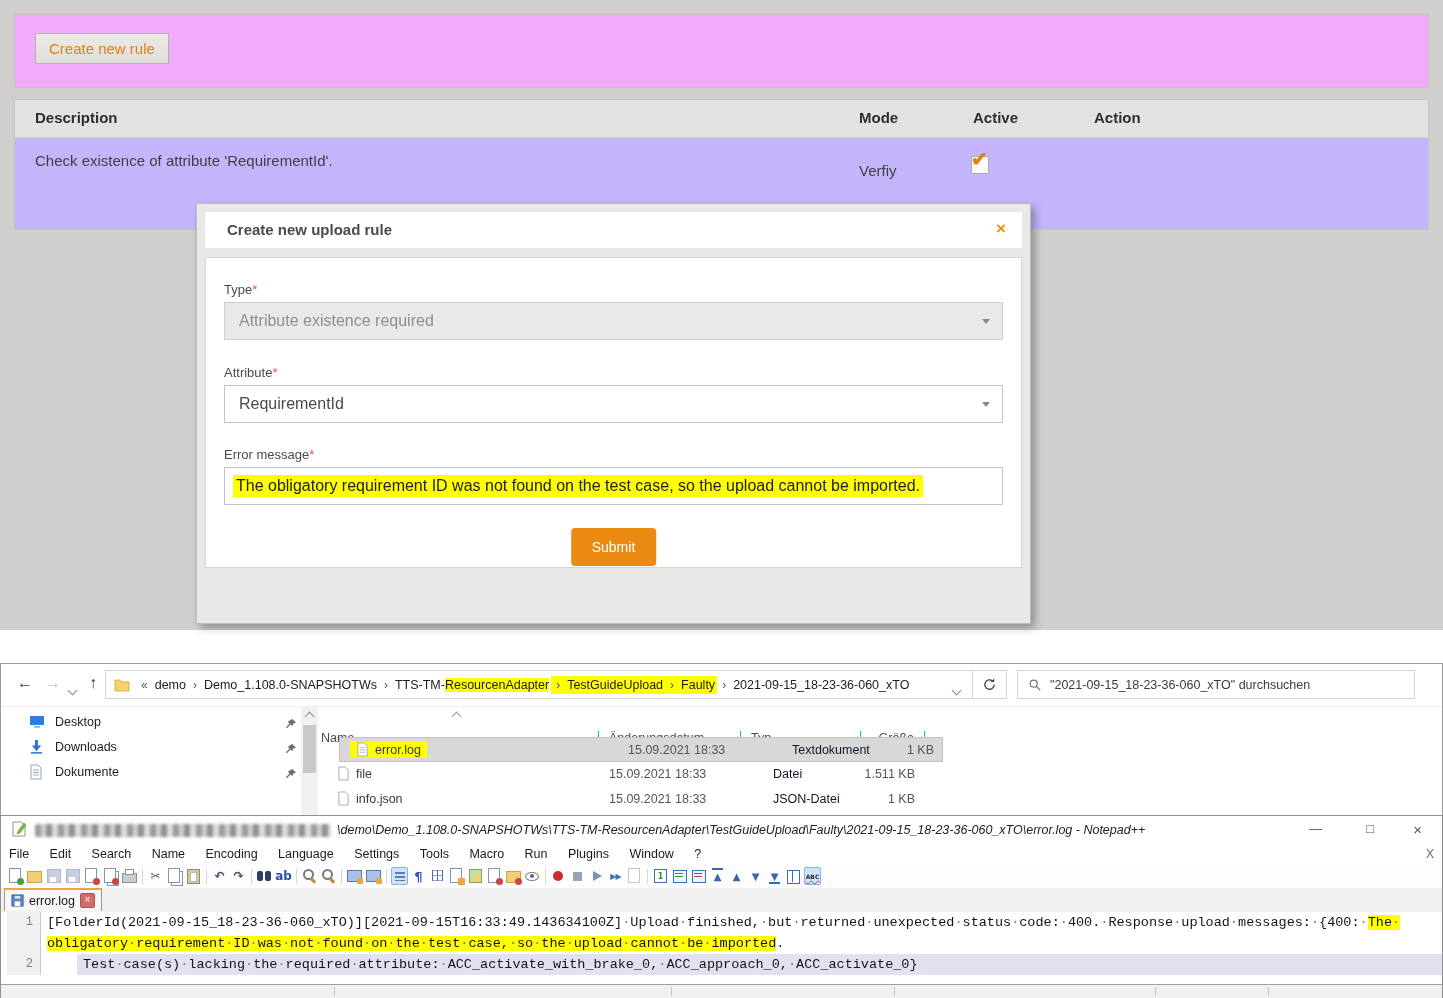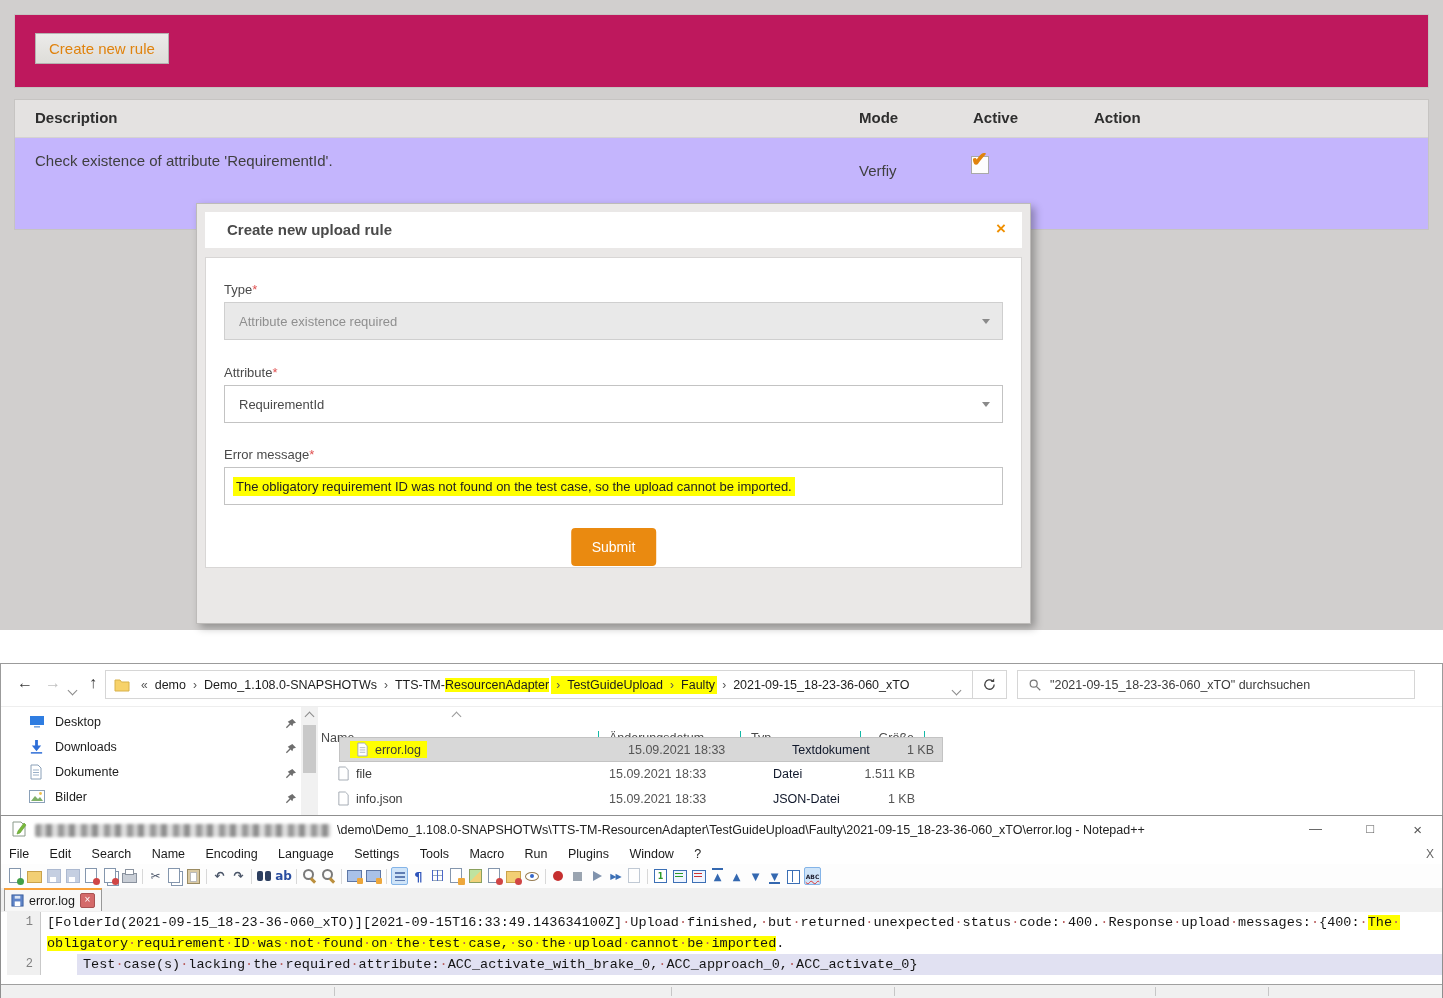--- a/index.html
+++ b/index.html
@@ -1,20 +1,20 @@
 <!DOCTYPE html>
 <html><head>
 <meta charset="utf-8">
 <style>
   html,body{margin:0;padding:0;background:#fff;}
   #canvas{position:relative;width:1443px;height:998px;background:#fff;overflow:hidden;
           font-family:"Liberation Sans",sans-serif;}
   
   .webapp{position:absolute;left:0;top:0;width:1443px;height:630px;background:#d1cfce;}
-  .topbar{position:absolute;left:14px;top:14px;right:14px;height:72px;background:#be185d;border:1px solid #c6c4c2;}
+  .topbar{position:absolute;left:14px;top:14px;right:14px;height:72px;background:#f0abfc;border:1px solid #c6c4c2;}
   .btn{display:inline-block;background:linear-gradient(#ecebe9,#deddd9);border:1px solid #b5b3b1;
        color:#e0830e;font-size:15px;padding:6px 13px;cursor:pointer;font-family:inherit;}
   .btn.gray{color:#8b8987;}
   .create-btn{position:absolute;left:20px;top:18px;}
   .rulepanel{position:absolute;left:14px;top:99px;right:14px;height:129px;background:#c4b5fd;border:1px solid #c6c4c2;}
   .rp-head{position:absolute;left:0;top:0;right:0;height:37px;background:#e4e2e1;border-bottom:1px solid #d4d2d1;}
   .rp-head span{position:absolute;top:9px;font-weight:bold;font-size:15px;color:#2e2e2e;}
   .h-desc{left:20px;}.h-mode{left:844px;}.h-active{left:958px;}.h-action{left:1079px;}
   .rp-desc{position:absolute;left:20px;top:52px;font-size:15px;color:#3f3f3f;}
   .rp-mode{position:absolute;left:844px;top:62px;font-size:15px;color:#3f3f3f;}
@@ -26,21 +26,21 @@
   
   .modal{position:absolute;left:196px;top:203px;width:833px;height:419px;background:#eae8e7;
          border:1px solid #bdbbb9;box-shadow:4px 4px 8px rgba(0,0,0,.3);z-index:5;}
   .m-head{position:absolute;left:8px;top:8px;right:8px;height:36px;background:#fff;}
   .m-title{position:absolute;left:22px;top:9px;font-weight:bold;font-size:15px;color:#4a4a4a;}
   .m-close{position:absolute;right:16px;top:7px;color:#f09000;font-size:17px;font-weight:bold;cursor:pointer;}
   .m-body{position:absolute;left:8px;top:53px;right:8px;height:311px;background:#fff;border:1px solid #d8d6d5;box-sizing:border-box;}
   .f-label{position:absolute;left:18px;font-size:13px;color:#4a4a4a;}
   .req{color:#e05252;font-style:normal;}
   .sel,.inp{position:absolute;left:18px;right:18px;height:38px;border:1px solid #c3c3c3;background:#fff;
-            display:flex;align-items:center;padding:0 14px;box-sizing:border-box;font-size:13px;color:#4a4a4a;}
+            display:flex;align-items:center;padding:0 14px;box-sizing:border-box;font-size:16px;color:#4a4a4a;}
   .sel.disabled{background:#e9e9e9;color:#8f8f8f;border-color:#cfcfcf;}
   .arr{position:absolute;right:12px;top:16px;width:0;height:0;border-left:4px solid transparent;
        border-right:4px solid transparent;border-top:5px solid #8a8a8a;}
   .inp{padding:0 8px;}
   .hl-y{background:#ffff00;padding:2px 3px;color:#222;}
   .submit{position:absolute;left:50%;transform:translateX(-50%);top:270px;background:#ea8a10;color:#fff;
           border:none;border-radius:4px;font-size:14px;padding:11px 21px;cursor:pointer;font-family:inherit;}
   
   .explorer{position:absolute;left:0;top:663px;width:1441px;height:152px;background:#fff;border:1px solid #9b9b9b;border-bottom:none;box-sizing:content-box;}
   .ex-toolbar{position:absolute;left:0;top:0;right:0;height:42px;background:#fff;border-bottom:1px solid #eee;}
@@ -83,21 +83,21 @@
   .namehl{display:flex;align-items:center;gap:6px;padding:1px 6px;}
   .namehl.hlbg{background:#ffff00;}
   .pfold{position:absolute;left:28px;top:144px;width:16px;height:8px;background:#f3cf6d;border:1px solid #d0ab4e;}
   
   .notepad{position:absolute;left:0;top:815px;width:1441px;height:182px;background:#fff;border:1px solid #8f8f8f;border-bottom:none;}
   .np-title{position:absolute;left:0;top:0;right:0;height:28px;background:#fff;}
   .np-icon{position:absolute;left:10px;top:5px;}
   .np-blur{position:absolute;left:34px;top:8px;width:296px;height:13px;
            background:repeating-linear-gradient(90deg,#9a9a9a 0 6px,#cfcfcf 6px 11px,#8f8f8f 11px 17px,#dcdcdc 17px 23px);
            filter:blur(1.6px);border-radius:2px;}
-  .np-path{position:absolute;left:336px;top:7px;font-size:12.5px;color:#222;width:940px;overflow:hidden;white-space:nowrap;}
+  .np-path{position:absolute;left:336px;top:7px;font-size:12.5px;color:#222;width:940px;overflow:hidden;white-space:nowrap;font-style:italic;}
   .winctl{position:absolute;top:5px;font-size:13px;color:#555;}
   .np-menu{position:absolute;left:0;top:28px;right:0;height:20px;background:#fff;}
   .np-menu .mi{display:inline-block;padding:0 8px;font-size:12.5px;color:#1a1a1a;line-height:20px;}
   .np-menu .mx{position:absolute;right:8px;top:0;color:#666;font-size:12px;line-height:20px;}
   .np-tools{position:absolute;left:0;top:48px;right:0;height:24px;background:#fdfdfd;display:flex;align-items:center;padding-left:5px;}
   .tb{position:relative;width:17px;height:18px;box-sizing:border-box;flex:0 0 auto;display:inline-flex;
       align-items:center;justify-content:center;font-family:"DejaVu Sans",sans-serif;font-size:11px;color:#445;margin:0 1px;}
   .tb-sep{width:1px;height:15px;background:#d8d8d8;margin:0 3px;flex:0 0 auto;}
   .pg::before{content:'';position:absolute;left:2px;top:1px;width:10px;height:13px;background:#fff;border:1px solid #8496ad;}
   .pg2::before{box-shadow:3px 3px 0 -1px #fff,3px 3px 0 0 #8496ad;}
@@ -286,31 +286,20 @@
               <path d="M2 1h7l3 3v11H2z" fill="#fff" stroke="#8aa0b8"></path>
               <line x1="4" y1="6" x2="10" y2="6" stroke="#9ab0c8"></line>
               <line x1="4" y1="8.5" x2="10" y2="8.5" stroke="#9ab0c8"></line>
               <line x1="4" y1="11" x2="10" y2="11" stroke="#9ab0c8"></line>
             </svg></span>
         <span class="lbl">Dokumente</span>
         <span class="pin"><svg width="11" height="11" viewBox="0 0 12 12">
               <path d="M8 0l4 4-3 1-1 3-2-2-4 4-1-1 4-4-2-2z" fill="#6e6e6e"></path>
             </svg></span>
       </div>
-      <div class="side-item" style="top:79px;">
-        <span class="ic"><svg width="16" height="13" viewBox="0 0 16 13">
-              <rect x="0.5" y="0.5" width="15" height="12" fill="#fff" stroke="#8aa0b8"></rect>
-              <path d="M2 11l4-5 3 3 2-2 3 4z" fill="#7fb069"></path>
-              <circle cx="11.5" cy="3.5" r="1.4" fill="#f0c04a"></circle>
-            </svg></span>
-        <span class="lbl">Bilder</span>
-        <span class="pin"><svg width="11" height="11" viewBox="0 0 12 12">
-              <path d="M8 0l4 4-3 1-1 3-2-2-4 4-1-1 4-4-2-2z" fill="#6e6e6e"></path>
-            </svg></span>
-      </div>
       <div class="pfold"></div>
 
       <div class="sbar">
         <span class="chev up"></span>
         <div class="thumb"></div>
       </div>
 
       <div class="flist">
         <div class="fl-head">
           <span class="sortmark"><span class="chev up" style="border-color:#999;"></span></span>

